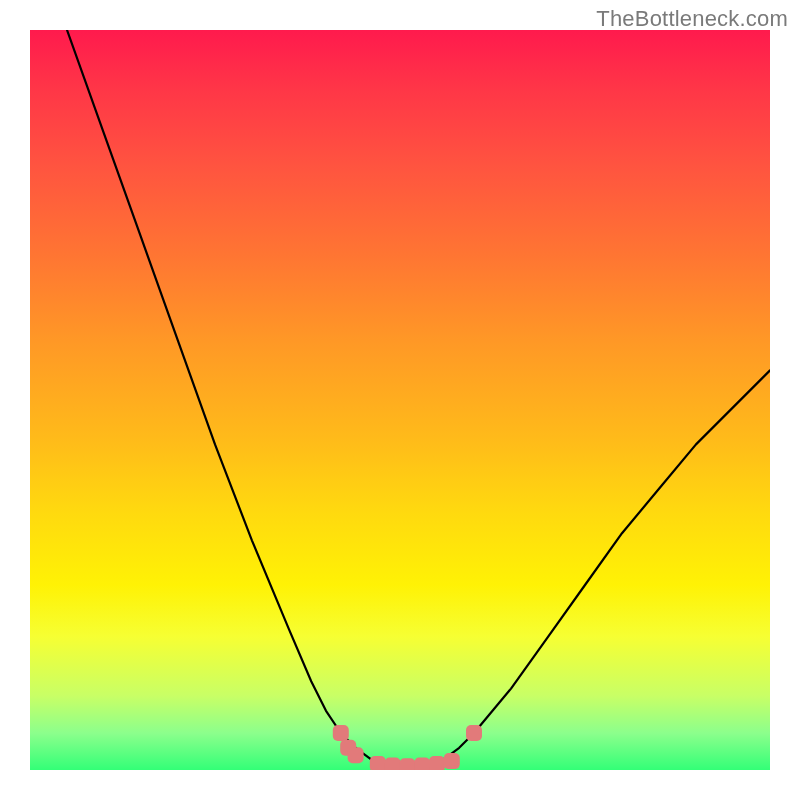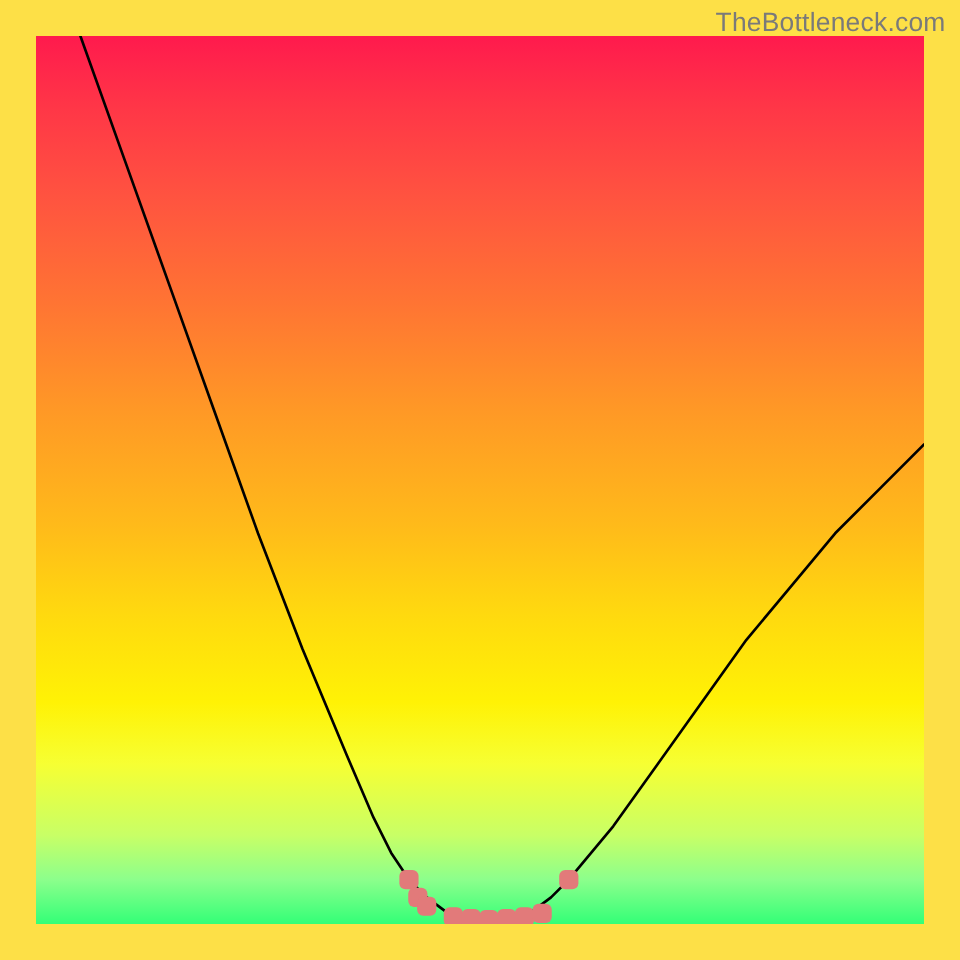--- a/index.html
+++ b/index.html
@@ -9,21 +9,21 @@
     height: 800px;
     background: #000;
     overflow: hidden;
   }
   .frame {
     position: absolute;
     top: 0;
     left: 0;
     width: 800px;
     height: 800px;
-    background: #fde047;
+    background: #ffffff;
   }
   .plot-area {
     position: absolute;
     top: 30px;
     left: 30px;
     width: 740px;
     height: 740px;
     background: linear-gradient(to bottom,
       #ff1a4d 0%,
       #ff3647 8%,

